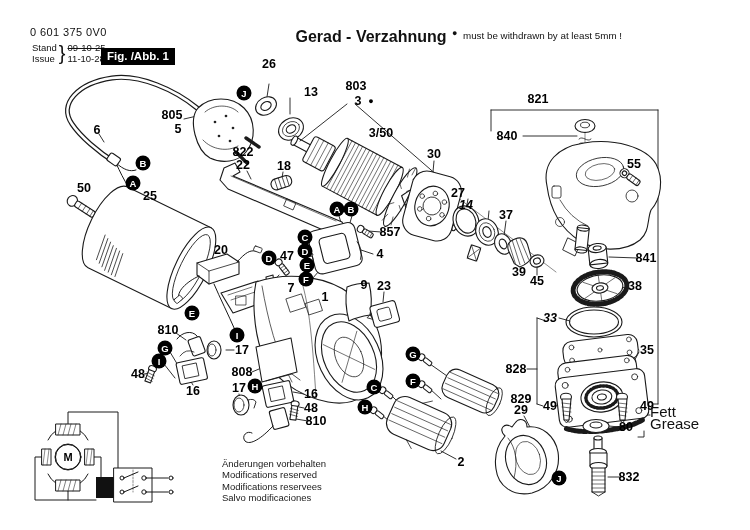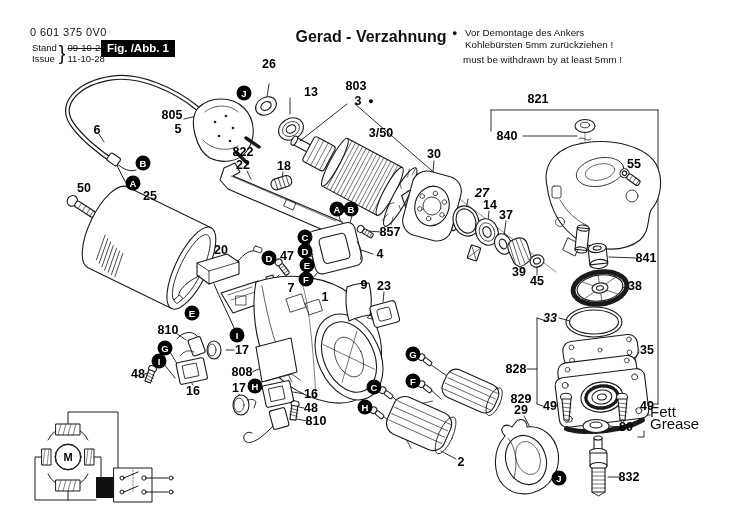--- a/index.html
+++ b/index.html
@@ -17,21 +17,21 @@
          border:1.6px solid #000;font-size:11px;font-weight:bold;display:flex;align-items:center;
          justify-content:center;transform:translate(-50%,-50%);line-height:1;}
   .doc-number{position:absolute;left:30px;top:26px;font-size:11px;letter-spacing:.4px;}
   .rev-block{position:absolute;left:32px;top:42px;font-size:9.5px;line-height:11px;}
   .rev-block .si{display:inline-block;vertical-align:top;}
   .rev-block .brace{display:inline-block;vertical-align:top;font-size:20px;font-weight:normal;
                     margin:0 2px 0 2px;line-height:22px;}
   .rev-block .dates{display:inline-block;vertical-align:top;}
   .rev-block .old{text-decoration:line-through;}
   .rev-block .dates span{display:block;}
-  .fig-box{position:absolute;left:101px;top:40px;background:#000;color:#fff;font-weight:bold;
+  .fig-box{position:absolute;left:101px;top:48px;background:#000;color:#fff;font-weight:bold;
            font-size:11.5px;padding:2px 6px 3px 6px;}
   .page-title{position:absolute;left:371px;top:28px;transform:translateX(-50%);
               font-size:16px;font-weight:bold;white-space:nowrap;}
   .warning{position:absolute;left:452px;top:27px;font-size:9.8px;line-height:12px;width:260px;}
   .warning .bullet{position:absolute;left:0;top:0;font-size:9px;}
   .warning .txt{margin-left:13px;}
   .warning .en{margin-top:3px;margin-left:11px;}
   .grease{position:absolute;left:650px;top:406px;font-size:15px;line-height:11.5px;}
   .footer-notes{position:absolute;left:222px;top:458px;font-size:9.5px;line-height:11.4px;color:#1a1a1a;}
 </style>
@@ -508,22 +508,22 @@
       <span class="part-num" style="left: 168px; top: 330px;">810</span>
       <span class="part-num" style="left: 242px; top: 350px;">17</span>
       <span class="part-num" style="left: 138px; top: 374px;">48</span>
       <span class="part-num" style="left: 193px; top: 391px;">16</span>
       <span class="part-num" style="left: 242px; top: 372px;">808</span>
       <span class="part-num" style="left: 239px; top: 388px;">17</span>
       <span class="part-num" style="left: 311px; top: 394px;">16</span>
       <span class="part-num" style="left: 311px; top: 408px;">48</span>
       <span class="part-num" style="left: 316px; top: 421px;">810</span>
       <span class="part-num" style="left: 461px; top: 462px;">2</span>
-      <span class="part-num" style="left: 482px; top: 193px; font-style: italic;">27</span>
-      <span class="part-num" style="left: 490px; top: 205px;">14</span>
+      <span class="part-num" style="left: 458px; top: 193px;">27</span>
+      <span class="part-num" style="left: 466px; top: 205px; font-style: italic;">14</span>
       <span class="part-num" style="left: 506px; top: 215px;">37</span>
       <span class="part-num" style="left: 519px; top: 272px;">39</span>
       <span class="part-num" style="left: 537px; top: 281px;">45</span>
       <span class="part-num" style="left: 538px; top: 99px;">821</span>
       <span class="part-num" style="left: 507px; top: 136px;">840</span>
       <span class="part-num" style="left: 634px; top: 164px;">55</span>
       <span class="part-num" style="left: 646px; top: 258px;">841</span>
       <span class="part-num" style="left: 635px; top: 286px;">38</span>
       <span class="part-num" style="left: 550px; top: 318px; font-style: italic;">33</span>
       <span class="part-num" style="left: 647px; top: 350px; text-align: center;">35</span>
@@ -568,28 +568,30 @@
     <span>11-10-28</span>
   </span>
 </div>
 
 <div class="fig-box">Fig. /Abb. 1</div>
 
 <div class="page-title">Gerad - Verzahnung</div>
 
 <div class="warning">
   <span class="bullet">●</span>
-  <div class="txt de">
-    <div>Vor Demontage des Ankers</div>
-    <div>Kohlebürsten 5mm zurückziehen !</div>
-  </div>
   <div class="txt en">
     <div>must be withdrawn by at least 5mm !</div>
   </div>
 </div>
 
 <div class="grease">
   <div>Fett</div>
   <div>Grease</div>
 </div>
 
-
+<div class="footer-notes">
+  <div>Änderungen vorbehalten</div>
+  <div>Modifications reserved</div>
+  <div>Modifications reservees</div>
+  <div>Salvo modificaciones</div>
 </div>
 
+</div>
+
 </body></html>

